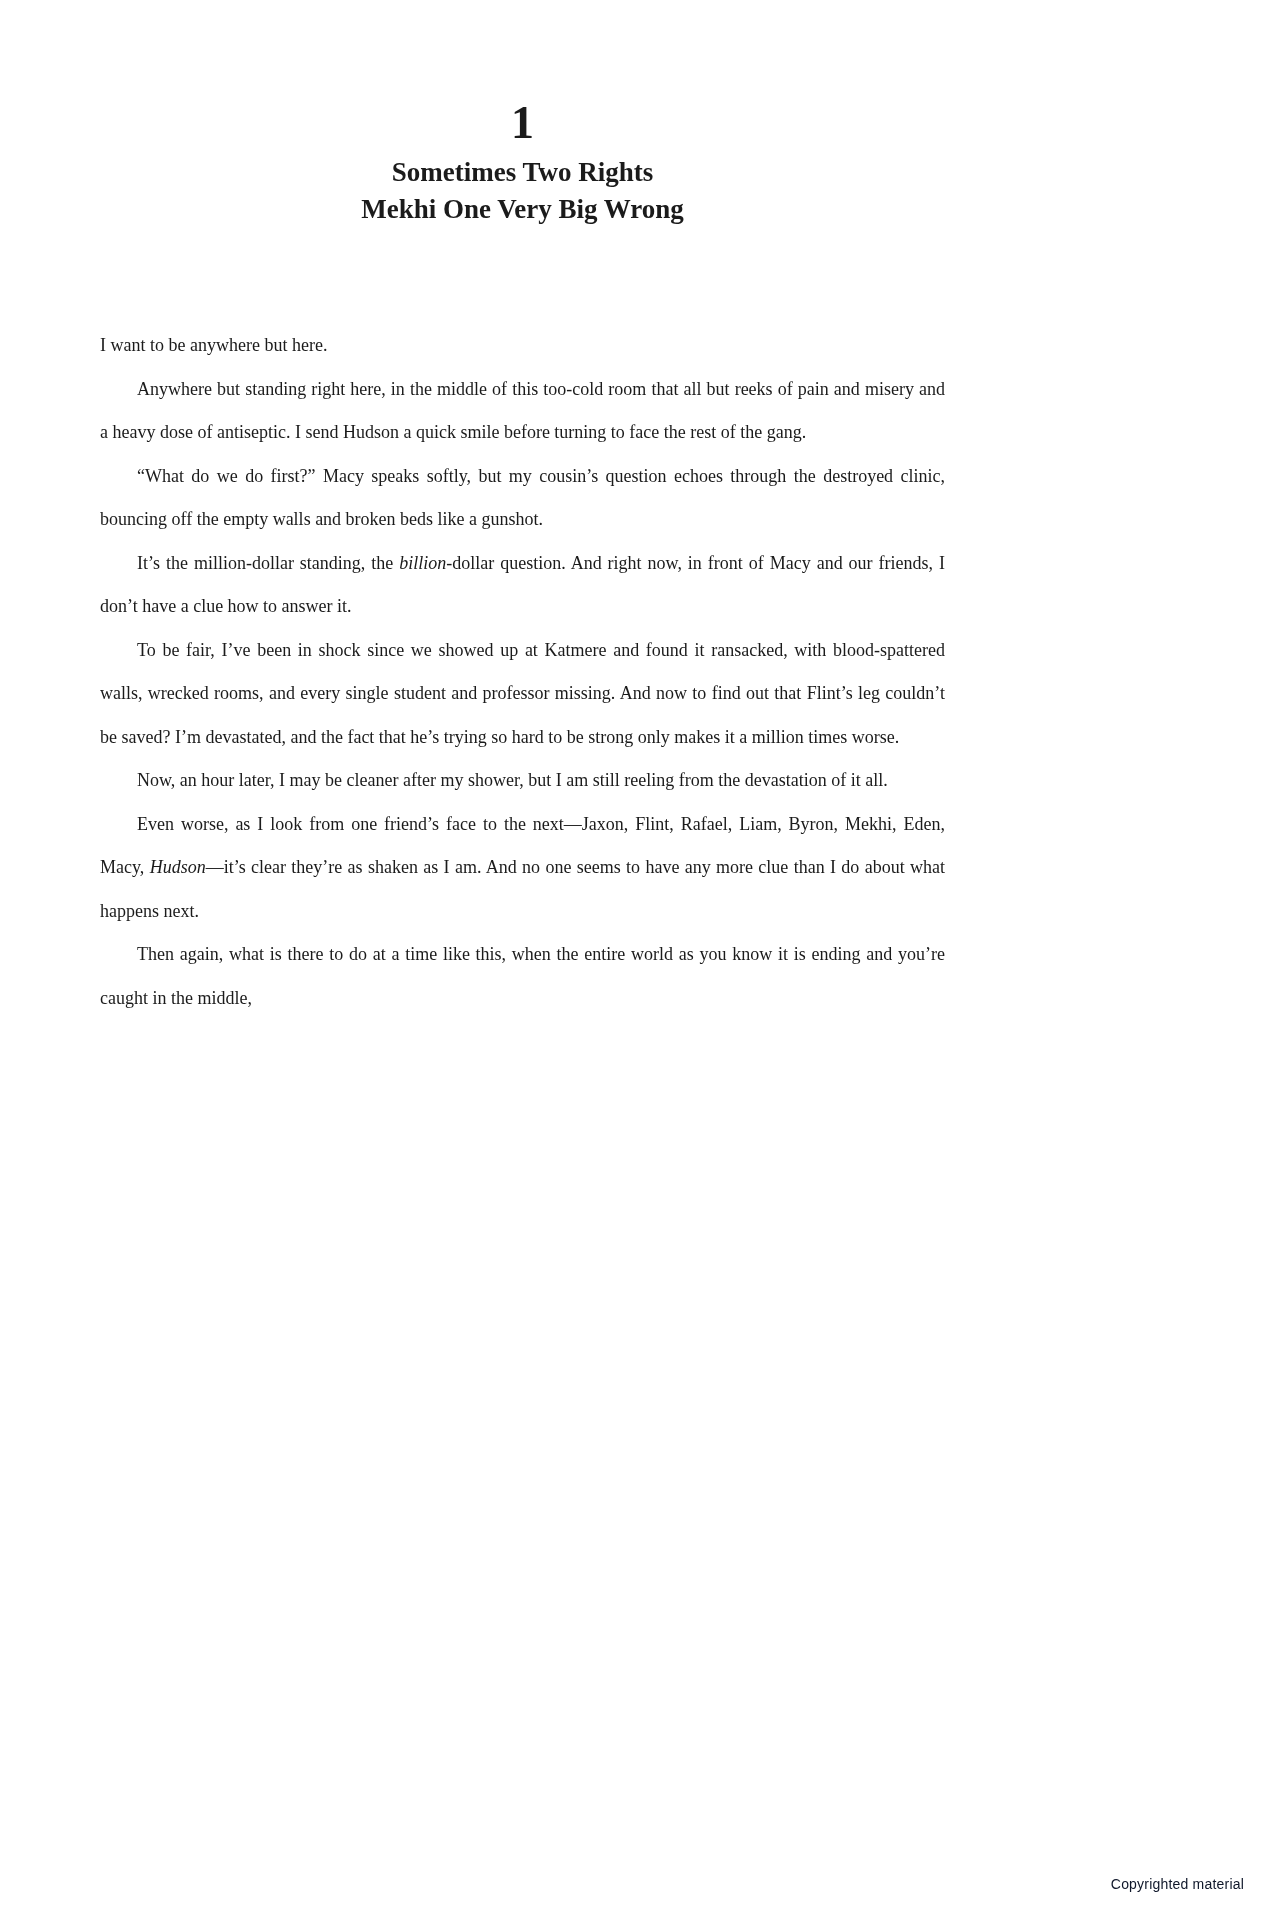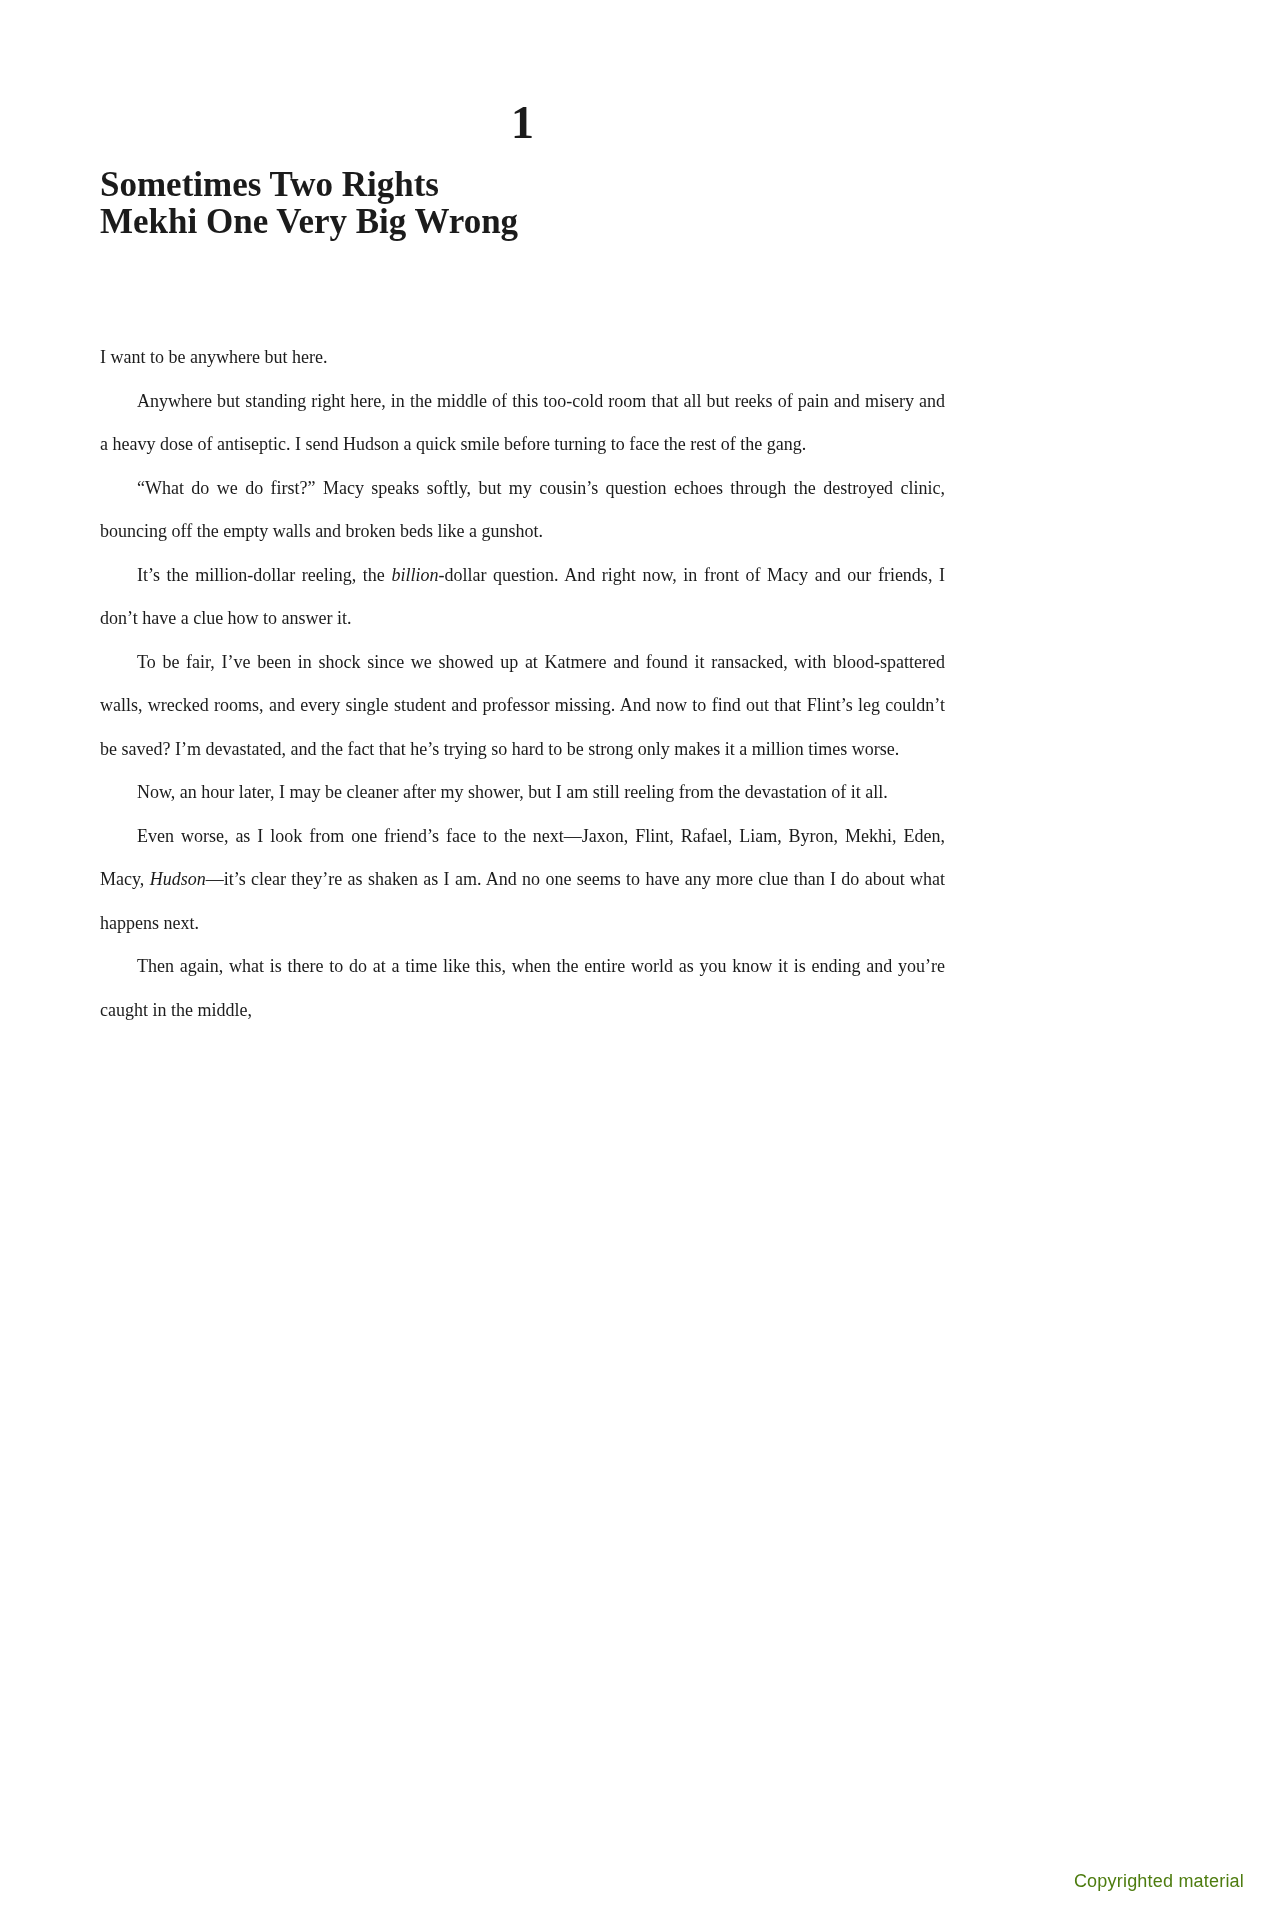--- a/index.html
+++ b/index.html
@@ -23,24 +23,24 @@
     width: 845px;
   }
   .chapter-number {
     margin-top: 98px;
     text-align: center;
     font-weight: bold;
     font-size: 46px;
     line-height: 50px;
   }
   .chapter-title {
-    margin-top: 18px;
-    text-align: left;
+    margin-top: 6px;
+    text-align: center;
     font-weight: bold;
-    font-size: 35px;
+    font-size: 27px;
     line-height: 37px;
   }
   .body-text {
     margin-top: 96px;
     font-size: 18px;
     line-height: 43.5px;
     text-align: justify;
     text-justify: inter-word;
   }
   .para {
@@ -52,40 +52,40 @@
   }
   .italic {
     font-style: italic;
     margin-top: 24px;
   }
   .footer-note {
     position: absolute;
     right: 36px;
     bottom: 28px;
     font-family: "Liberation Sans", sans-serif;
-    font-size: 18px;
-    color: #4d7c0f;
+    font-size: 14px;
+    color: #0f172a;
     letter-spacing: 0.2px;
   }
 </style>
 </head>
 <body>
 
 <div class="page">
   <div class="content">
     <div class="chapter-number">1</div>
     <div class="chapter-title">
       <div>Sometimes Two Rights</div>
       <div>Mekhi One Very Big Wrong</div>
     </div>
     <div class="body-text">
         <p class="para"><span>I want to be anywhere but here.</span></p>
         <p class="para indent"><span>Anywhere but standing right here, in the middle of this too-cold room that all but reeks of pain and misery and a heavy dose of antiseptic. I send Hudson a quick smile before turning to face the rest of the gang.</span></p>
         <p class="para indent"><span>“What do we do first?” Macy speaks softly, but my cousin’s question echoes through the destroyed clinic, bouncing off the empty walls and broken beds like a gunshot.</span></p>
-        <p class="para indent"><span>It’s the million-dollar reeling, the </span><span class="italic">billion</span><span>-dollar question. And right now, in front of Macy and our friends, I don’t have a clue how to answer it.</span></p>
+        <p class="para indent"><span>It’s the million-dollar standing, the </span><span class="italic">billion</span><span>-dollar question. And right now, in front of Macy and our friends, I don’t have a clue how to answer it.</span></p>
         <p class="para indent"><span>To be fair, I’ve been in shock since we showed up at Katmere and found it ransacked, with blood-spattered walls, wrecked rooms, and every single student and professor missing. And now to find out that Flint’s leg couldn’t be saved? I’m devastated, and the fact that he’s trying so hard to be strong only makes it a million times worse.</span></p>
         <p class="para indent"><span>Now, an hour later, I may be cleaner after my shower, but I am still reeling from the devastation of it all.</span></p>
         <p class="para indent"><span>Even worse, as I look from one friend’s face to the next—Jaxon, Flint, Rafael, Liam, Byron, Mekhi, Eden, Macy, </span><span class="italic">Hudson</span><span>—it’s clear they’re as shaken as I am. And no one seems to have any more clue than I do about what happens next.</span></p>
         <p class="para indent"><span>Then again, what is there to do at a time like this, when the entire world as you know it is ending and you’re caught in the middle,</span></p>
       </div>
   </div>
   <div class="footer-note">Copyrighted material</div>
 </div>
 
 </body></html>

